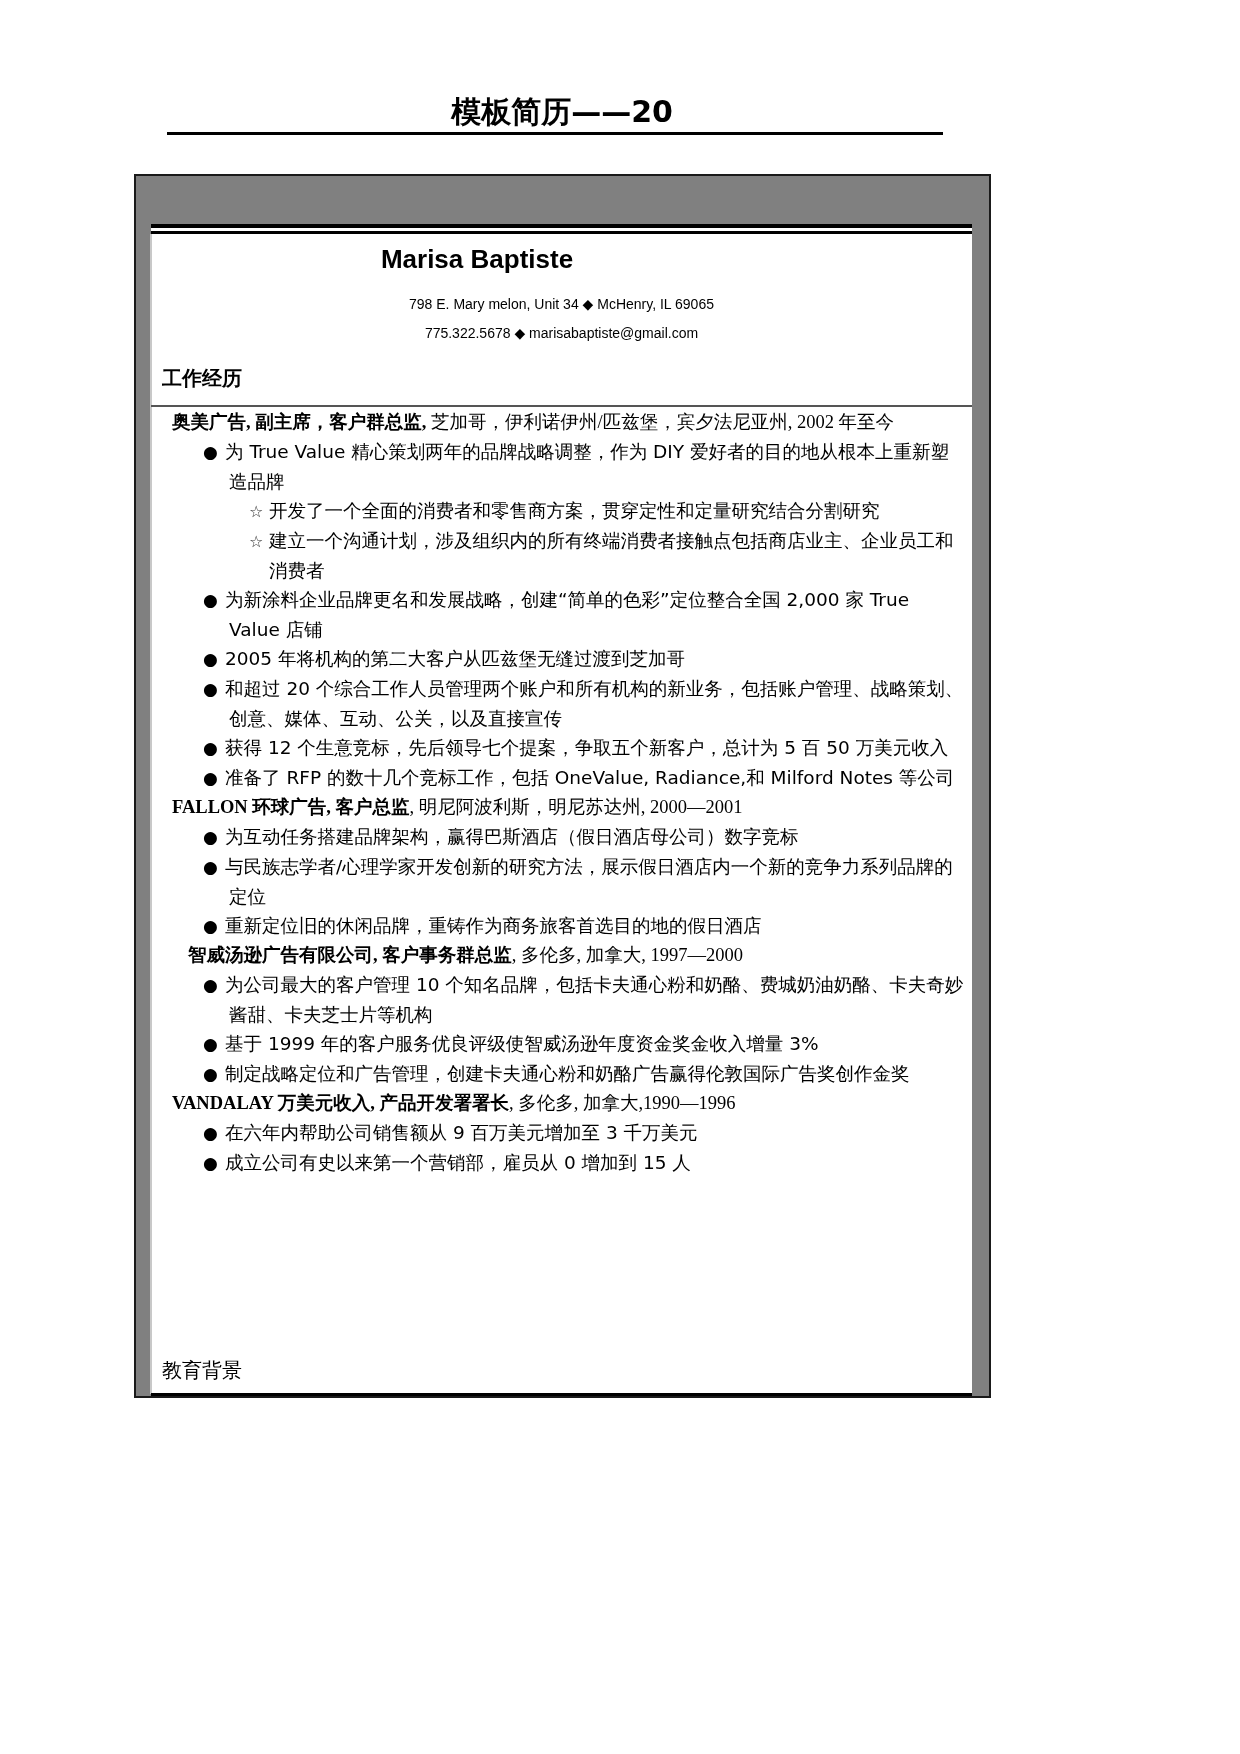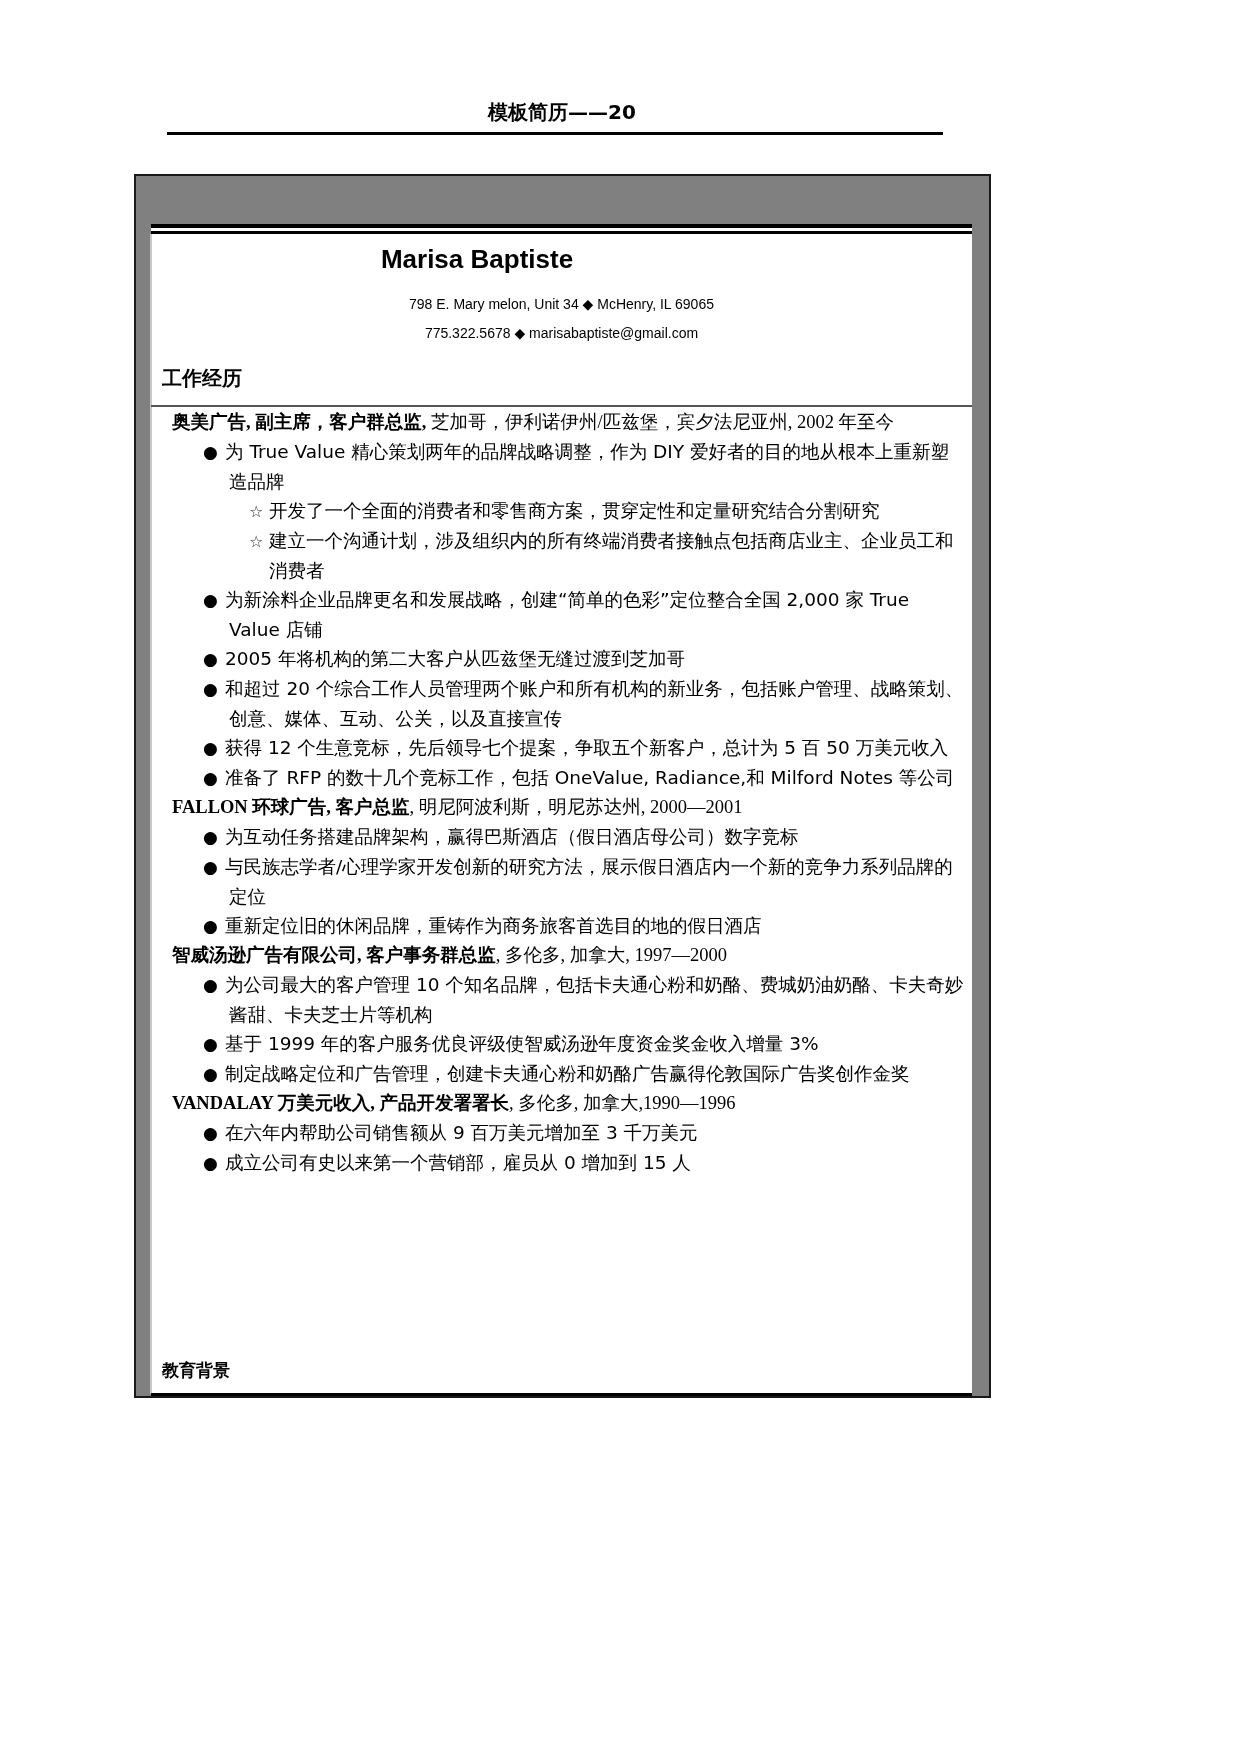--- a/index.html
+++ b/index.html
@@ -1,20 +1,20 @@
 <!DOCTYPE html>
 <html><head>
 <meta charset="utf-8">
 <style>
   html, body { margin: 0; padding: 0; background: #ffffff; }
   body { width: 1240px; height: 1754px; position: relative; overflow: hidden;
          font-family: "DejaVu Sans", "Liberation Sans", sans-serif; color: #000; }
 
   .doc-title { position: absolute; left: 0; width: 1124px; top: 92px; text-align: center;
-               font-size: 20px; font-weight: bold; letter-spacing: 0px; line-height: 40px; }
+               font-size: 30px; font-weight: bold; letter-spacing: 0px; line-height: 40px; }
   .title-rule { position: absolute; left: 167px; top: 132px; width: 776px; height: 3px; background: #000; }
 
   .frame { position: absolute; left: 134px; top: 174px; width: 853px; height: 1220px;
            background: #808080; border: 2px solid #1a1a1a; }
   .inner { position: absolute; left: 151px; top: 224px; width: 821px; height: 1170px; background: #fff; }
   .inner .rule-thick { position: absolute; left: 0; top: 0; width: 821px; height: 4px; background: #000; }
   .inner .rule-thin { position: absolute; left: 0; top: 7px; width: 821px; height: 3px; background: #000; }
   .inner-left-shadow { position: absolute; left: 150px; top: 234px; width: 2px; height: 1160px; background: #c8c8c8; }
   .bottom-rule { position: absolute; left: 151px; top: 1393px; width: 821px; height: 3px; background: #000; }
 
@@ -35,21 +35,21 @@
   .exp { position: absolute; left: 0; top: 174px; width: 821px; font-size: 18.5px; line-height: 29px; }
   .job { padding-left: 21px; white-space: nowrap; font-family: Liberation Serif, serif; }
   .job b { font-weight: bold; }
   .bullets { margin: 0; padding: 0; list-style: none; }
   .bullet { position: relative; padding-left: 78px; padding-right: 8px; text-indent: -26px; }
   .bullet .dot { display: inline-block; width: 22px; text-indent: 0; font-size: 17px; }
   .sub { padding-left: 85px; padding-right: 8px; text-indent: -20px; margin-left: 33px; }
   .sub .star { display: inline-block; width: 20px; text-indent: 0; font-size: 16px; color: #333; }
   .job-vand { padding-left: 21px; }
 
-  .sec-edu { position: absolute; left: 11px; top: 1122px; font-size: 17px; font-weight: bold; line-height: 28px; }
+  .sec-edu { position: absolute; left: 11px; top: 1122px; font-size: 20px; font-weight: normal; line-height: 28px; }
 </style>
 </head>
 <body>
 
 <div class="doc-title">模板简历——20</div>
 <div class="title-rule"></div>
 
 <div class="frame"></div>
 <div class="inner">
   <div class="rule-thick"></div>
@@ -88,21 +88,21 @@
       <li class="bullet"><span class="dot">●</span><span>准备了 RFP 的数十几个竞标工作，包括 OneValue, Radiance,和 Milford Notes 等公司</span></li>
     </ul>
 
     <div class="job"><b>FALLON 环球广告, 客户总监</b><span>, 明尼阿波利斯，明尼苏达州, 2000—2001</span></div>
     <ul class="bullets">
       <li class="bullet"><span class="dot">●</span><span>为互动任务搭建品牌架构，赢得巴斯酒店（假日酒店母公司）数字竞标</span></li>
       <li class="bullet"><span class="dot">●</span><span>与民族志学者/心理学家开发创新的研究方法，展示假日酒店内一个新的竞争力系列品牌的定位</span></li>
       <li class="bullet"><span class="dot">●</span><span>重新定位旧的休闲品牌，重铸作为商务旅客首选目的地的假日酒店</span></li>
     </ul>
 
-    <div class="job" style="padding-left:21px;"><b>智威汤逊广告有限公司, 客户事务群总监</b><span>, 多伦多, 加拿大, 1997—2000</span></div>
+    <div class="job" style="padding-left:37px;"><b>智威汤逊广告有限公司, 客户事务群总监</b><span>, 多伦多, 加拿大, 1997—2000</span></div>
     <ul class="bullets">
       <li class="bullet"><span class="dot">●</span><span>为公司最大的客户管理 10 个知名品牌，包括卡夫通心粉和奶酪、费城奶油奶酪、卡夫奇妙酱甜、卡夫芝士片等机构</span></li>
       <li class="bullet"><span class="dot">●</span><span>基于 1999 年的客户服务优良评级使智威汤逊年度资金奖金收入增量 3%</span></li>
       <li class="bullet"><span class="dot">●</span><span>制定战略定位和广告管理，创建卡夫通心粉和奶酪广告赢得伦敦国际广告奖创作金奖</span></li>
     </ul>
 
     <div class="job job-vand"><b>VANDALAY 万美元收入, 产品开发署署长</b><span>, 多伦多, 加拿大,1990—1996</span></div>
     <ul class="bullets">
       <li class="bullet"><span class="dot">●</span><span>在六年内帮助公司销售额从 9 百万美元增加至 3 千万美元</span></li>
       <li class="bullet"><span class="dot">●</span><span>成立公司有史以来第一个营销部，雇员从 0 增加到 15 人</span></li>

